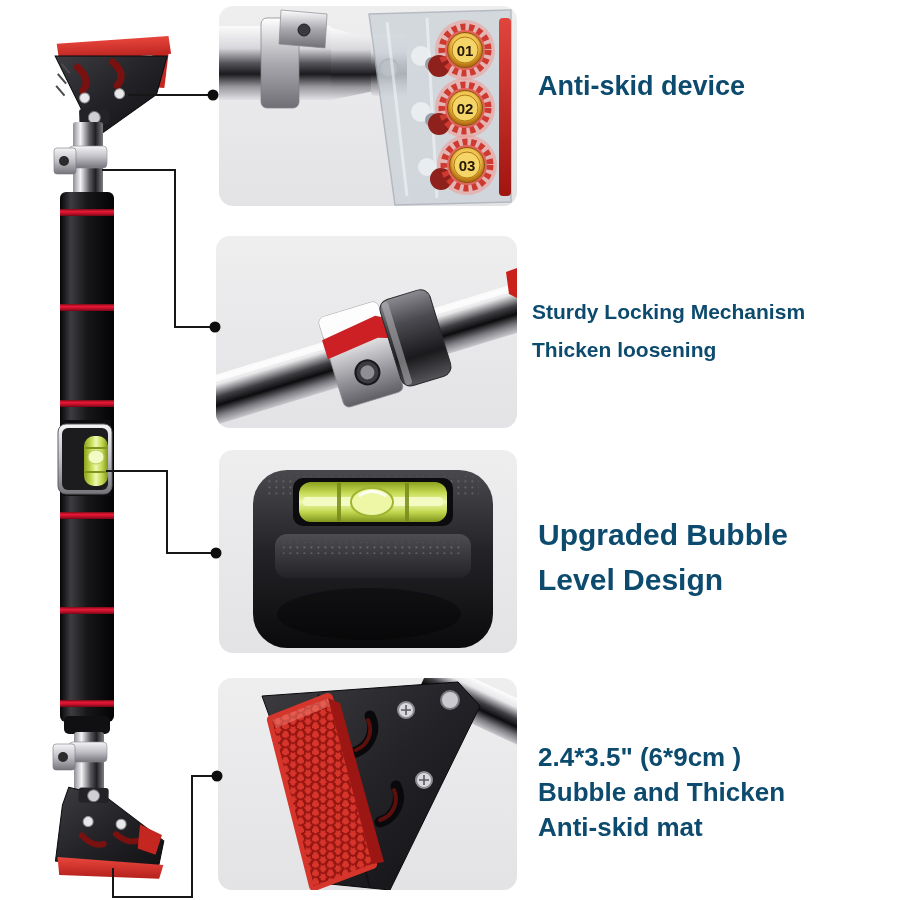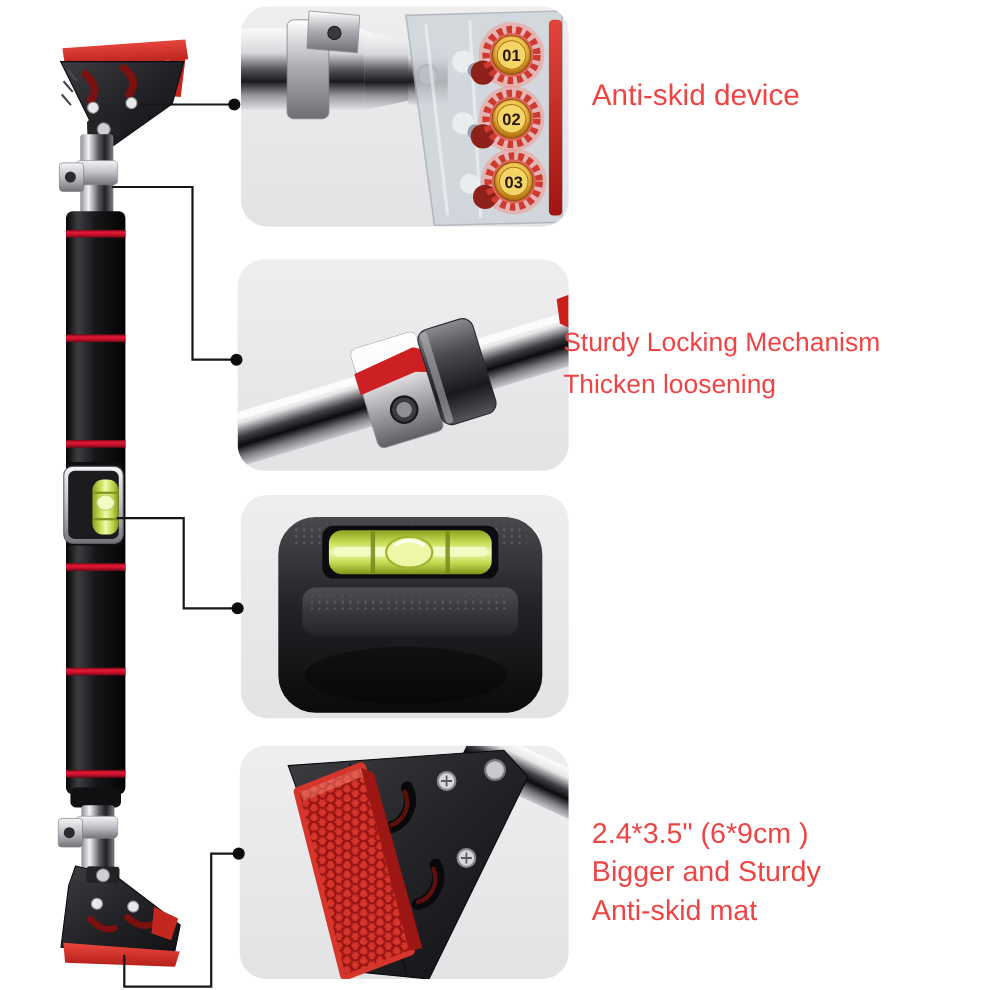--- a/index.html
+++ b/index.html
@@ -1,25 +1,25 @@
 <!DOCTYPE html>
 <html><head>
 <meta charset="utf-8">
 <style>
   html,body{margin:0;padding:0;background:#ffffff;}
   .stage{position:relative;width:900px;height:900px;background:#ffffff;overflow:hidden;
          font-family:"Liberation Sans",sans-serif;}
   .stage svg{font-family:"Liberation Sans",sans-serif;}
   .product-svg{position:absolute;left:0;top:0;}
-  .panel{position:absolute;border-radius:24px;overflow:hidden;
+  .panel{position:absolute;border-radius:14px;overflow:hidden;
          background:linear-gradient(180deg,#eeeeef 0%,#e8e8ea 55%,#e3e3e5 100%);}
   .panel svg{display:block;width:100%;height:100%;}
-  .caption{position:absolute;font-weight:400;color:#ef4444;white-space:nowrap;}
+  .caption{position:absolute;font-weight:700;color:#0c4a6e;white-space:nowrap;}
   .cap1{left:538px;top:66px;font-size:27px;line-height:40px;}
-  .cap2{left:512px;top:293px;font-size:24px;line-height:38px;}
+  .cap2{left:532px;top:293px;font-size:21px;line-height:38px;}
   .cap3{left:538px;top:512px;font-size:30px;line-height:45px;}
   .cap4{left:538px;top:740px;font-size:26px;line-height:35px;}
   .leaders{position:absolute;left:0;top:0;pointer-events:none;}
 </style>
 </head>
 <body>
 
 <div class="stage">
 
   <svg class="product-svg" width="210" height="900" viewBox="0 0 210 900">
@@ -316,23 +316,27 @@
     </svg>
   </div>
 
   <div class="caption cap1">
     <div>Anti-skid device</div>
   </div>
   <div class="caption cap2">
     <div>Sturdy Locking Mechanism</div>
     <div>Thicken loosening</div>
   </div>
+  <div class="caption cap3">
+    <div>Upgraded Bubble</div>
+    <div>Level Design</div>
+  </div>
   <div class="caption cap4">
     <div>2.4*3.5" (6*9cm )</div>
-    <div>Bigger and Sturdy</div>
+    <div>Bubble and Thicken</div>
     <div>Anti-skid mat</div>
   </div>
 
   <svg class="leaders" width="900" height="900" viewBox="0 0 900 900">
     <g fill="none" stroke="#161616" stroke-width="2">
       <path d="M128,95 L212,95"></path>
       <path d="M102,170 L175,170 L175,327 L214,327"></path>
       <path d="M106,471 L167,471 L167,553 L215,553"></path>
       <path d="M113,868 L113,897 L192,897 L192,776 L216,776"></path>
     </g>

